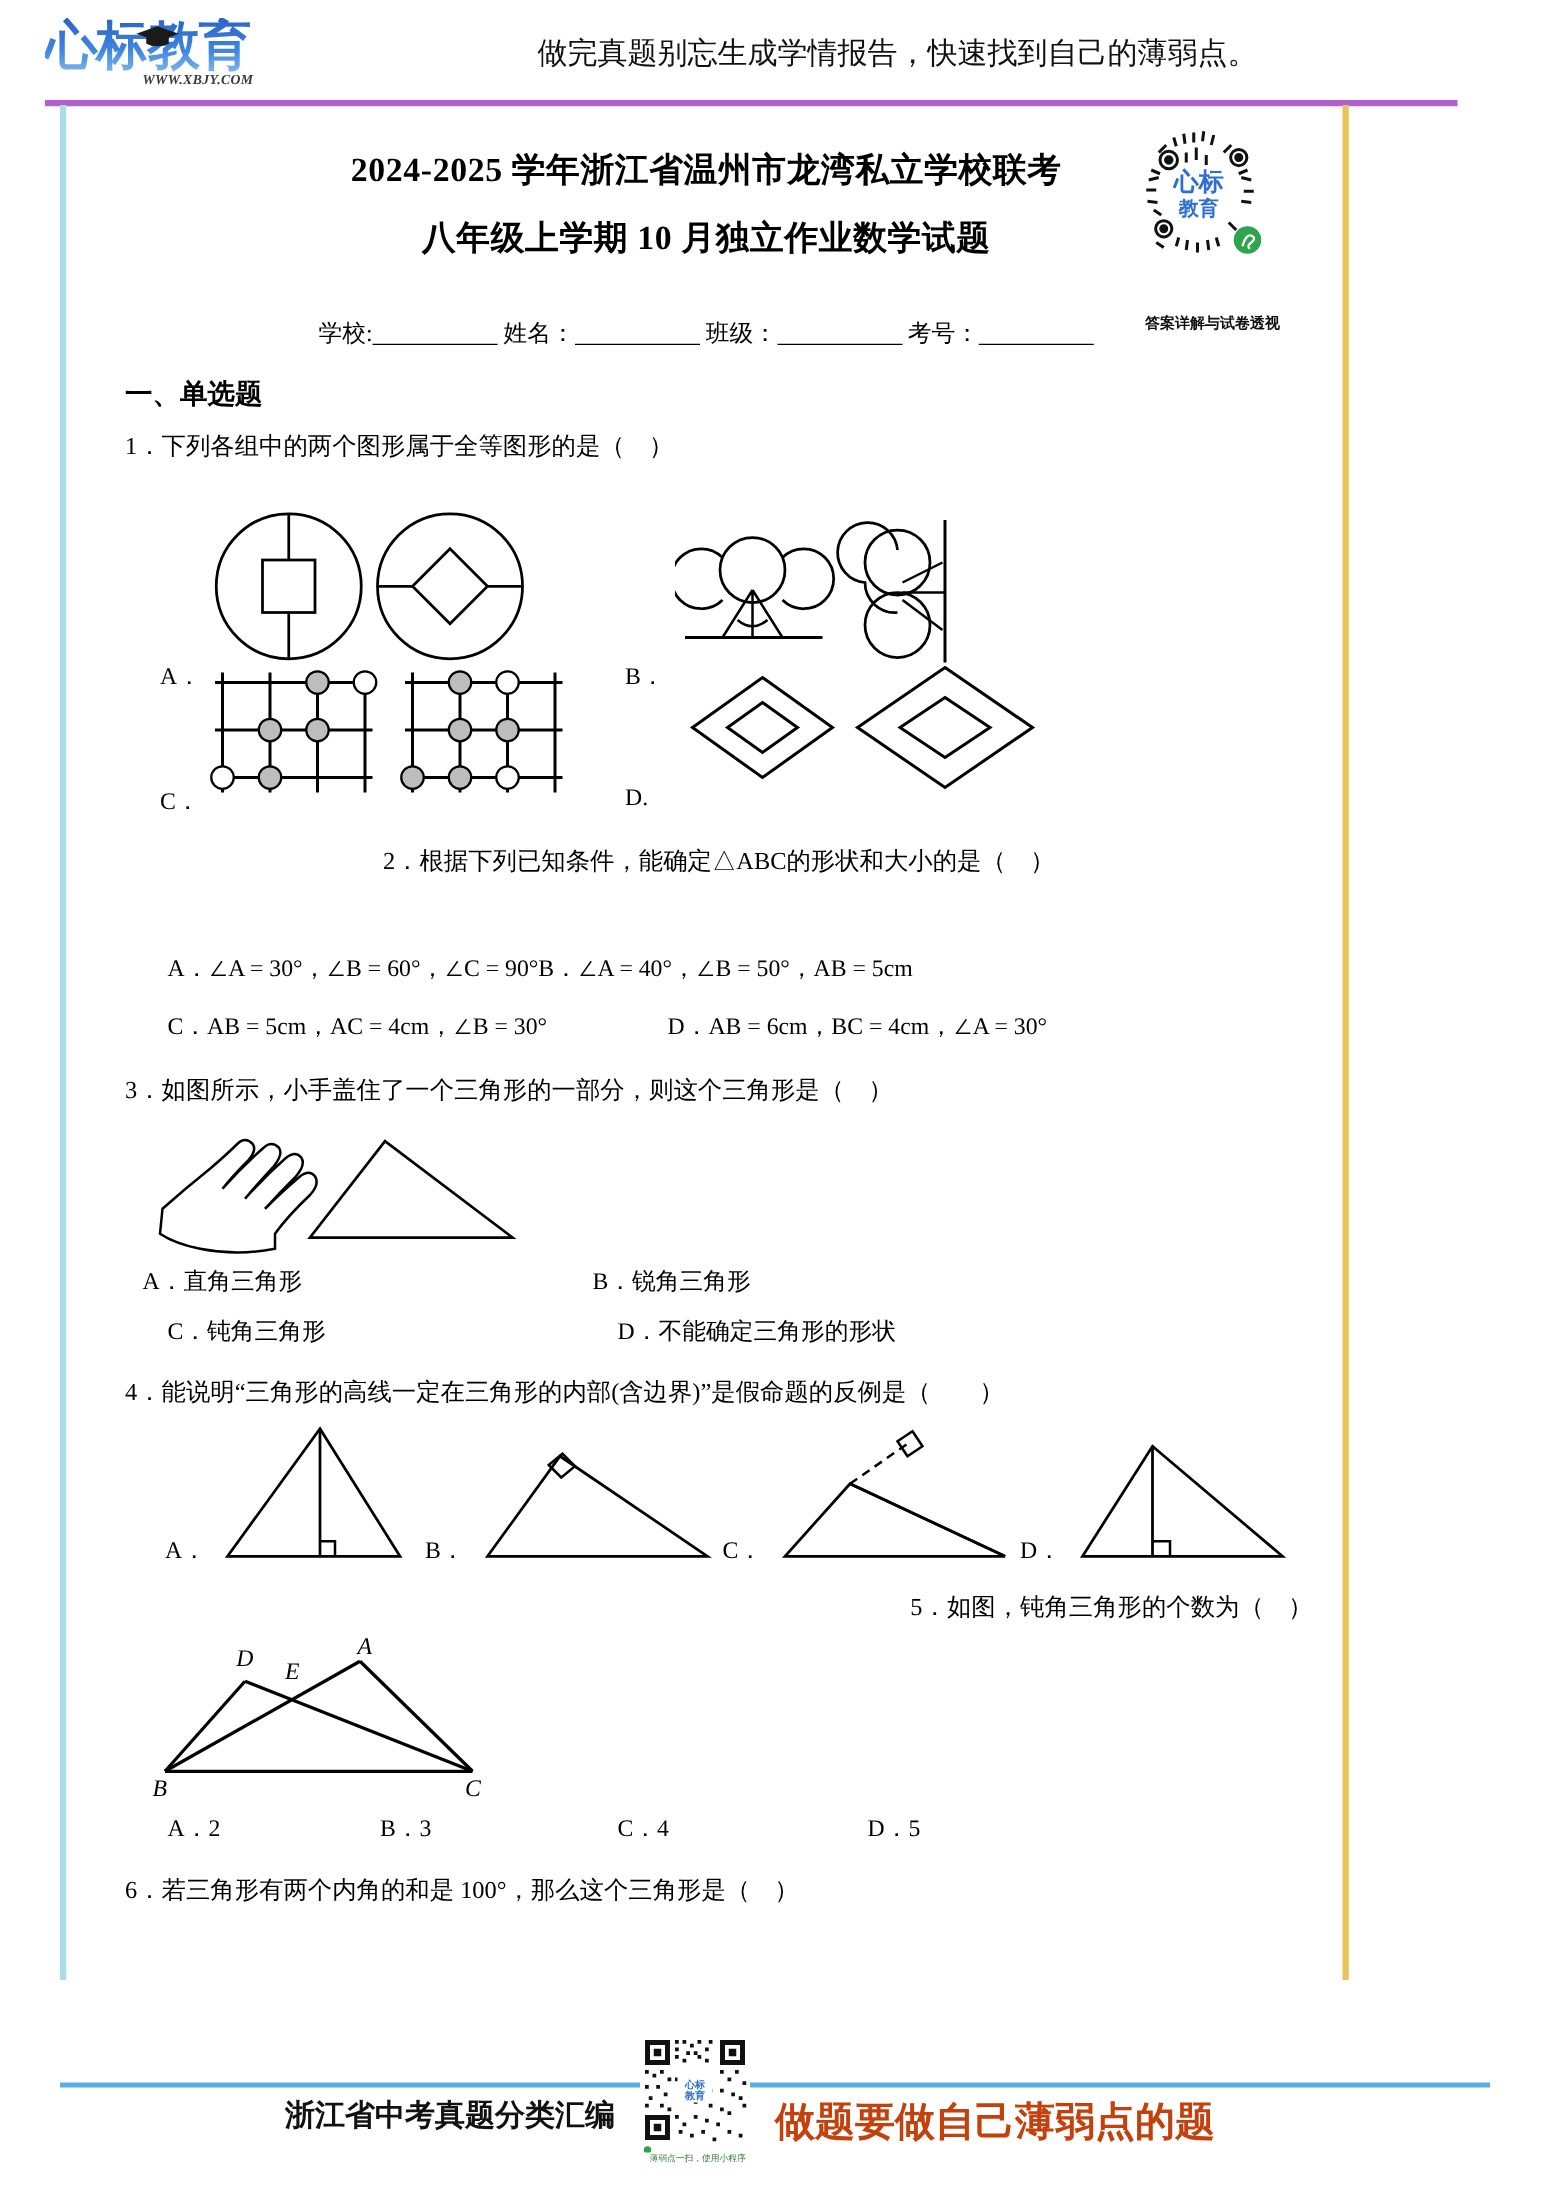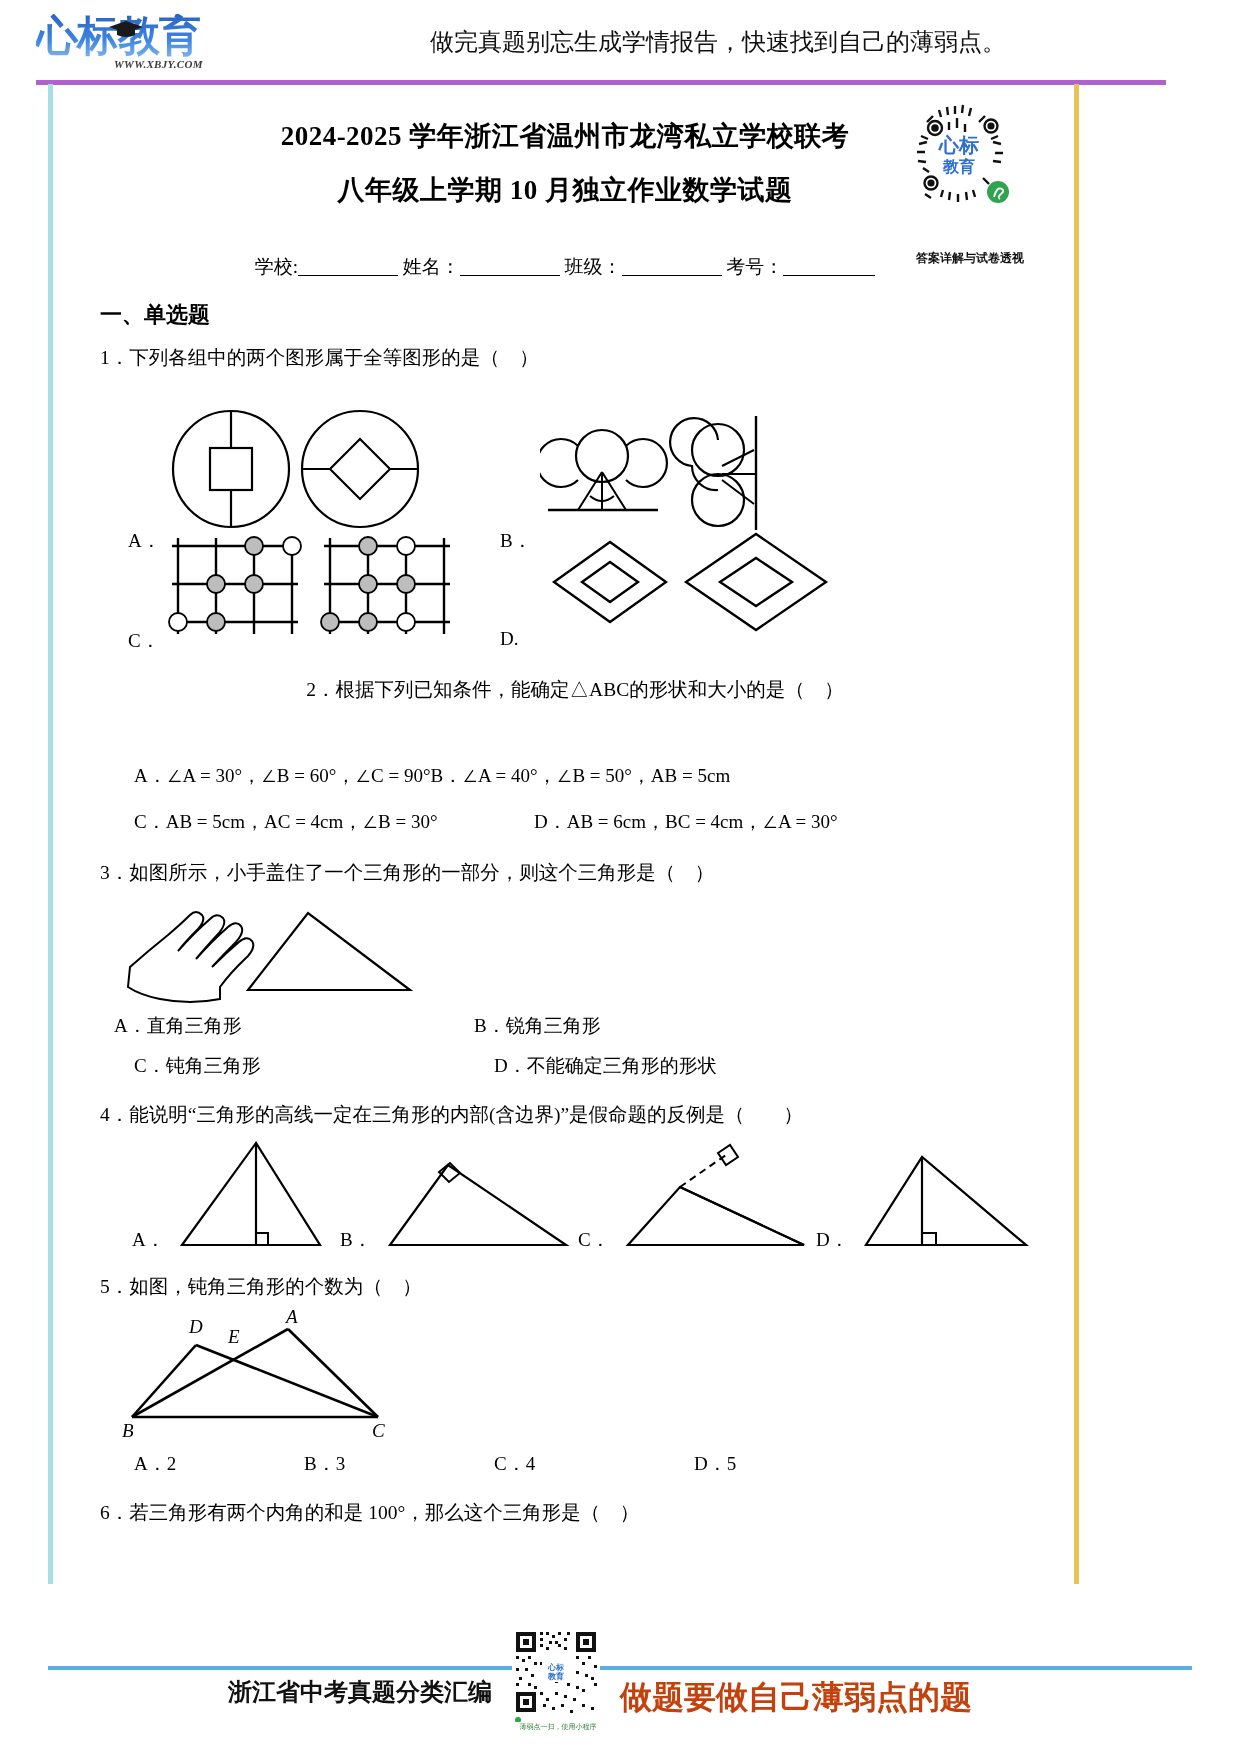--- a/index.html
+++ b/index.html
@@ -283,21 +283,21 @@
       </svg>
 
       <div class="optlabel" style="position:absolute;left:716px;top:92px;">D．</div>
       <svg width="180" height="120" viewBox="0 0 180 120" style="position:absolute;left:756px;top:0px;">
         <polygon points="10,110 170,110 66,22" stroke="#000" stroke-width="2.2" fill="none"></polygon>
         <line x1="66" y1="22" x2="66" y2="110" stroke="#000" stroke-width="2.2"></line>
         <polyline points="66,98 80,98 80,110" stroke="#000" stroke-width="2" fill="none"></polyline>
       </svg>
     </div>
 
-    <div class="q-stem" style="margin-top:6px;">
+    <div class="q-stem" style="margin-top:6px;text-align:right;">
       <span>5．</span><span>如图，钝角三角形的个数为（　）</span>
     </div>
     <div class="fig" style="height:140px;margin-top:4px;">
       <svg width="340" height="135" viewBox="0 0 340 135" style="position:absolute;left:10px;top:0;">
 
         <line x1="22" y1="110" x2="268" y2="110" stroke="#000" stroke-width="2.6"></line>
 
         <line x1="22" y1="110" x2="178" y2="22" stroke="#000" stroke-width="2.6"></line>
         <line x1="178" y1="22" x2="268" y2="110" stroke="#000" stroke-width="2.6"></line>
 

